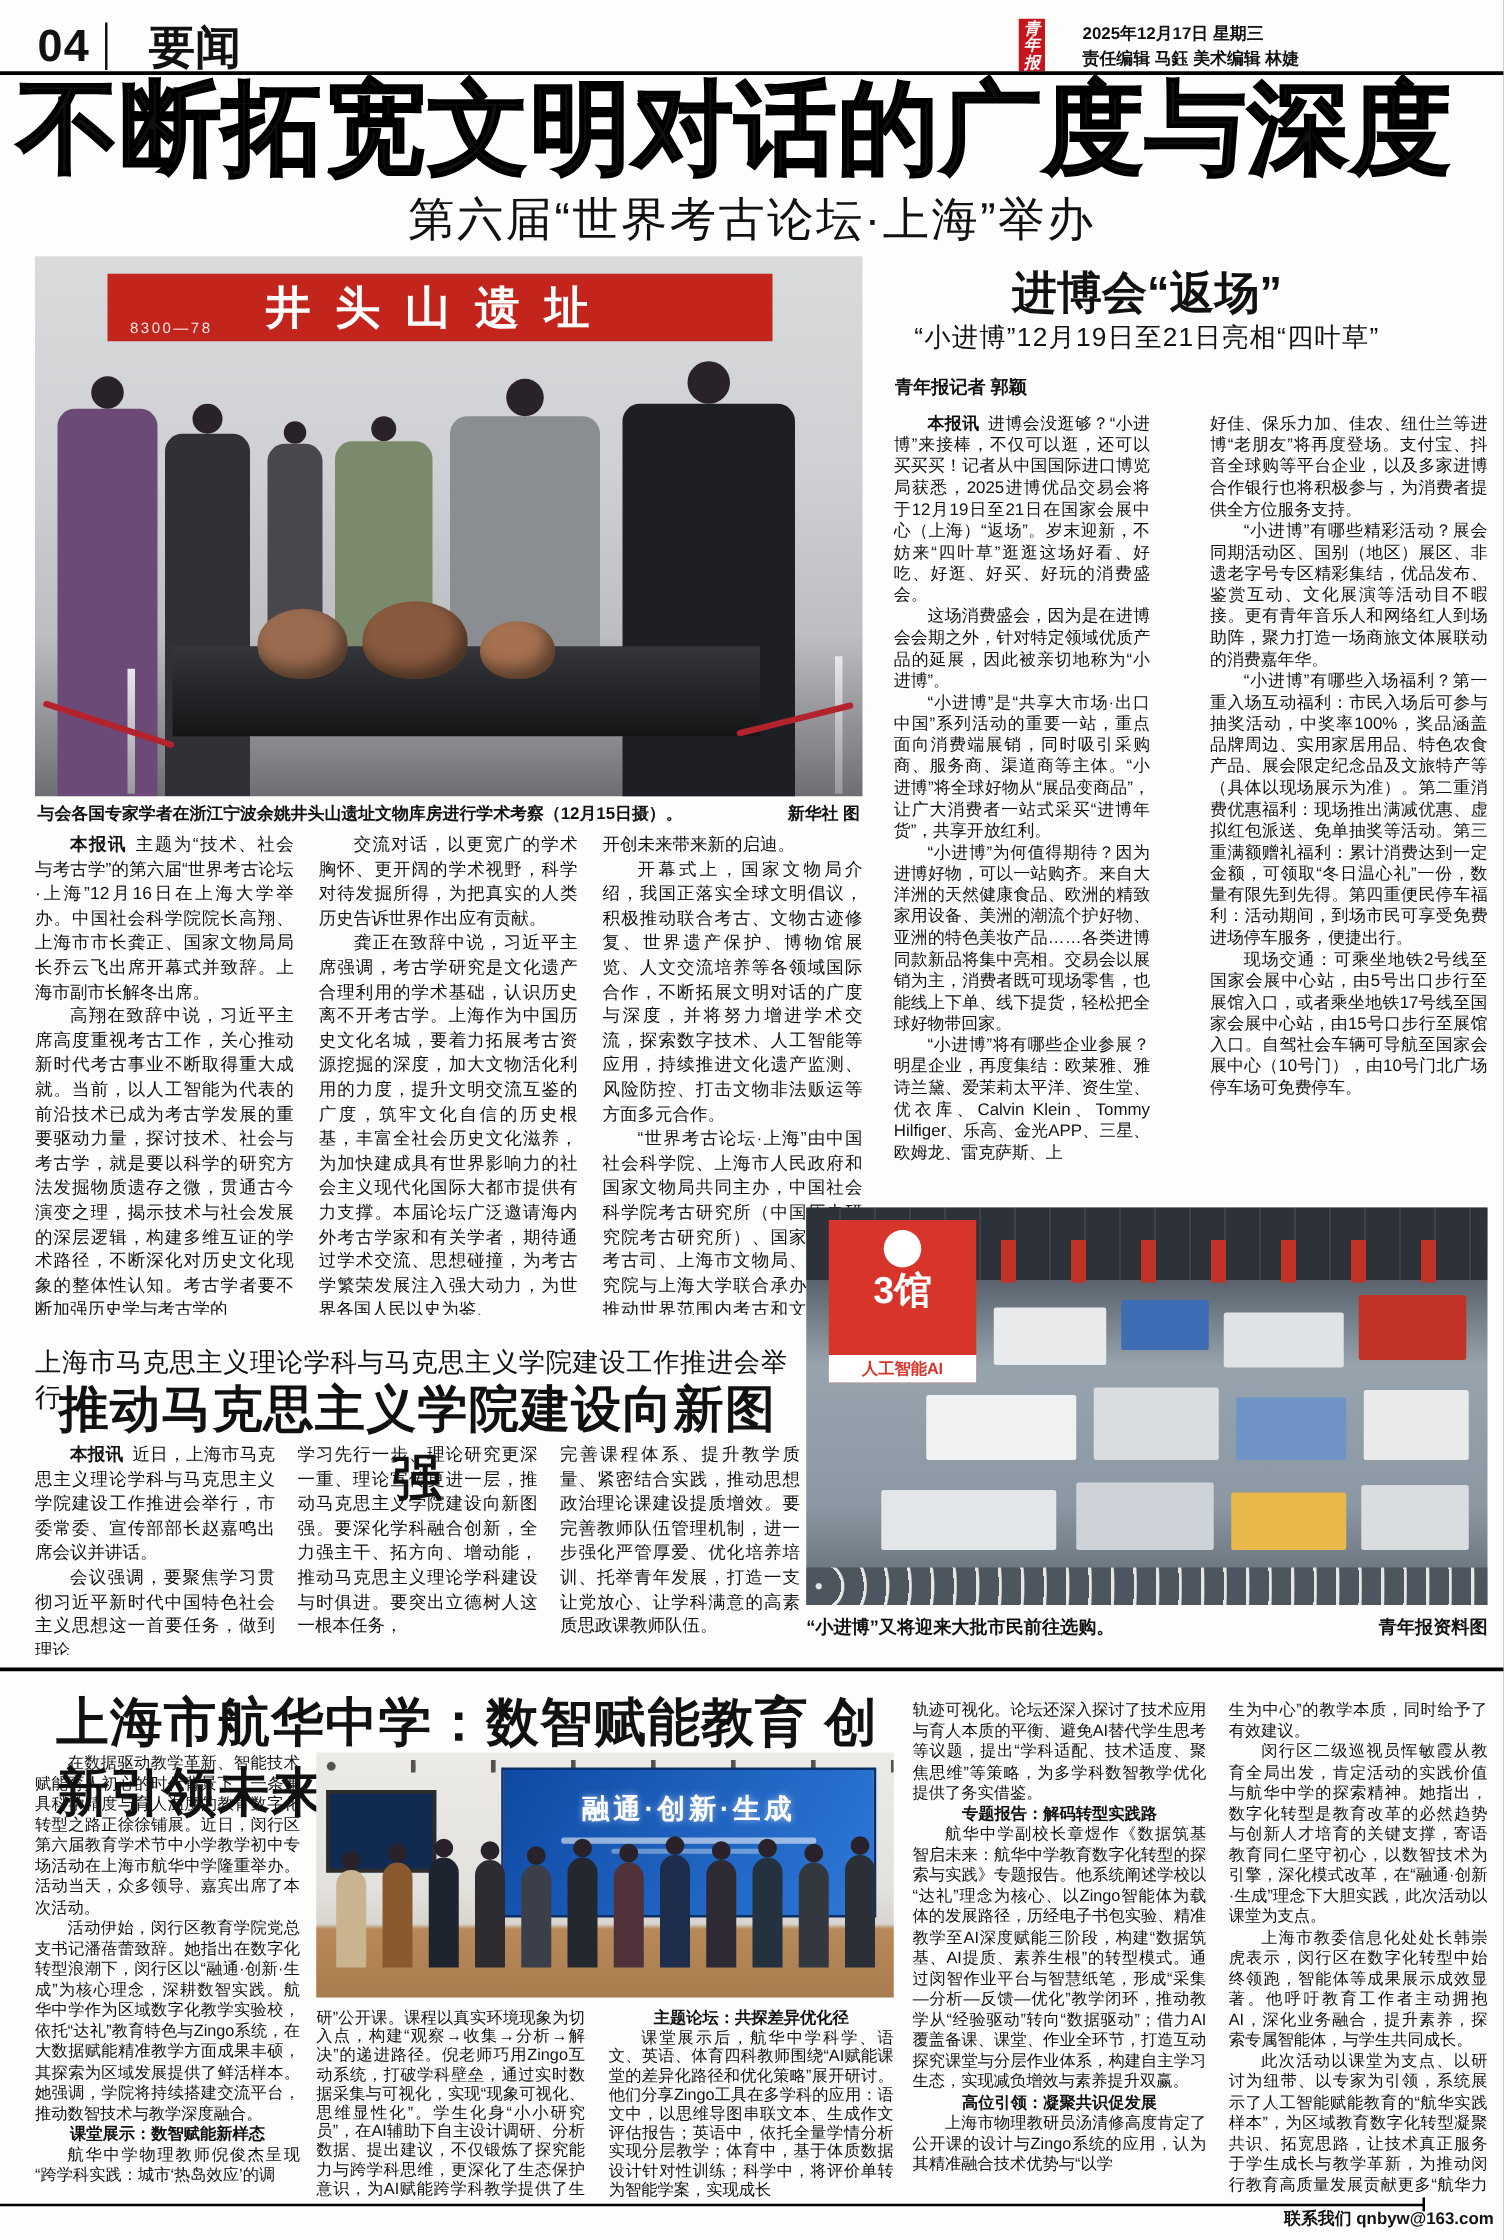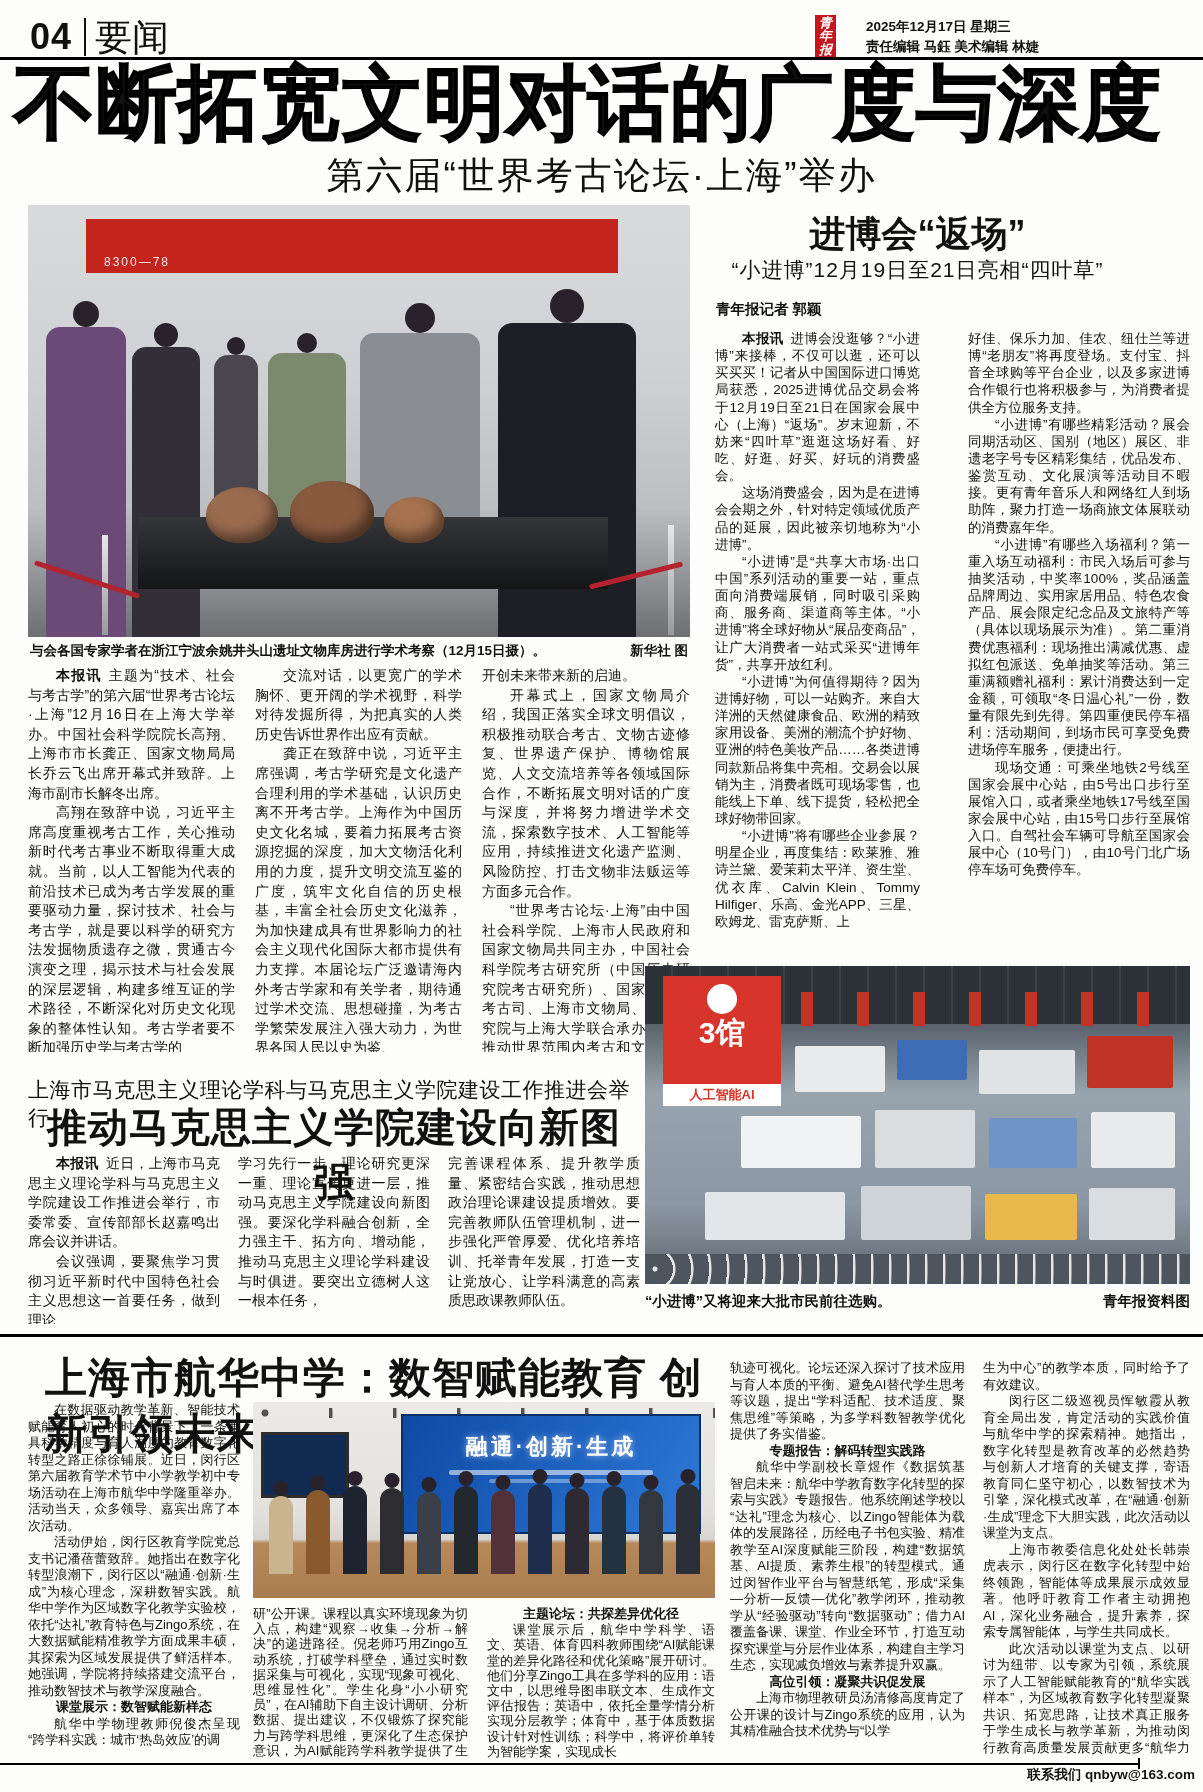--- a/index.html
+++ b/index.html
@@ -2,21 +2,21 @@
 <html lang="zh"><head>
 <meta charset="utf-8">
 <title>青年报 04 要闻</title>
 <style>
   html,body{margin:0;padding:0;background:#888;}
   #page{position:relative;width:1203px;height:1792px;background:#fdfdfb;margin:0 auto;
         font-family:"Liberation Sans","DejaVu Sans",sans-serif;color:#111;overflow:hidden;}
   .abs{position:absolute;}
   
   .pagenum{font-size:36px;font-weight:bold;letter-spacing:1px;}
-  .hsec{font-size:37px;font-weight:normal;}
+  .hsec{font-size:37px;font-weight:bold;margin-left:24px;}
   .hvline{width:2px;background:#111;}
   .rule{background:#000;}
   .logo{background:#c4161c;color:#fff;display:flex;align-items:center;justify-content:center;
         font-weight:bold;font-style:italic;font-size:13px;line-height:1.05;text-align:center;
         transform:none;}
   .mastline{font-size:13.5px;font-weight:bold;line-height:1.45;}
   
   .mainhead{font-size:81px;font-weight:900;letter-spacing:1px;line-height:1.03;
             -webkit-text-stroke:1.5px #000;}
   .mainsub{font-size:37px;font-weight:400;text-align:center;letter-spacing:2px;}
@@ -96,20 +96,21 @@
     <div class="mastline">2025年12月17日 星期三</div>
     <div class="mastline">责任编辑 马鈺  美术编辑 林婕</div>
   </div>
   <div class="abs rule" style="left:0;top:57px;width:1203px;height:2.5px;"></div>
 
   <div class="abs mainhead" style="left:14px;top:62px;width:1175px;">不断拓宽文明对话的广度与深度</div>
   <div class="abs mainsub" style="left:28px;top:151px;width:1147px;">第六届“世界考古论坛·上海”举办</div>
 
   <div class="abs photo p1" style="left:28px;top:205px;width:662px;height:432px;">
     <div class="p1-banner abs" style="left:58px;top:14px;width:532px;height:54px;">
+      <span class="big">井头山遗址</span>
       <span class="small">8300—78</span>
     </div>
     <div class="person" style="--hd:26px;left:18px;top:122px;width:80px;height:310px;background:#6b4a78;"></div>
     <div class="person" style="--hd:24px;left:104px;top:142px;width:68px;height:290px;background:#322f36;"></div>
     <div class="person" style="--hd:18px;left:186px;top:150px;width:44px;height:160px;background:#4a464d;"></div>
     <div class="person" style="--hd:20px;left:240px;top:148px;width:78px;height:170px;background:#7b8a6d;"></div>
     <div class="person" style="--hd:30px;left:332px;top:128px;width:120px;height:185px;background:#8a8d92;"></div>
     <div class="person" style="--hd:34px;left:470px;top:118px;width:138px;height:320px;background:#1d1f24;"></div>
     <div class="p1-table abs" style="left:110px;top:312px;width:470px;height:72px;"></div>
     <div class="pot" style="left:178px;top:282px;width:72px;height:56px;background:#9a6b4f;"></div>

